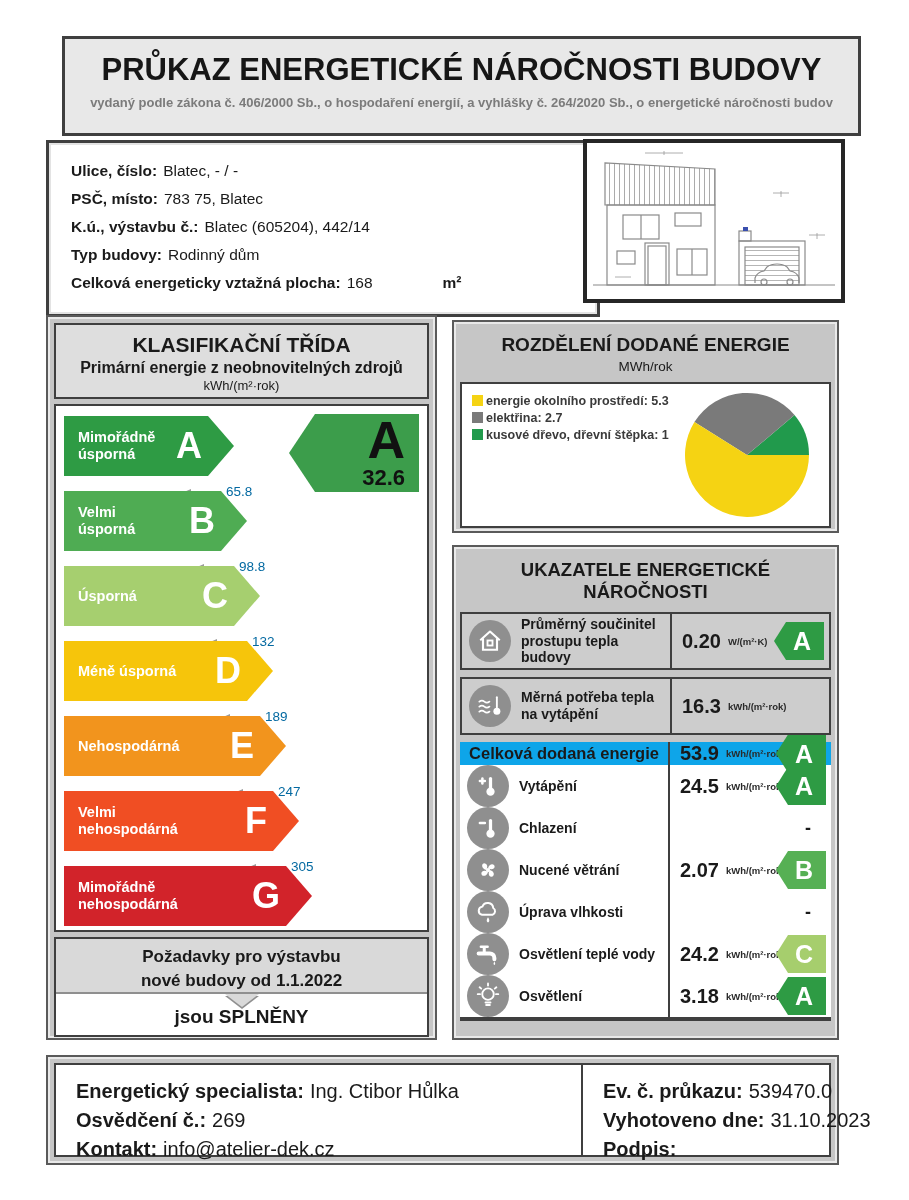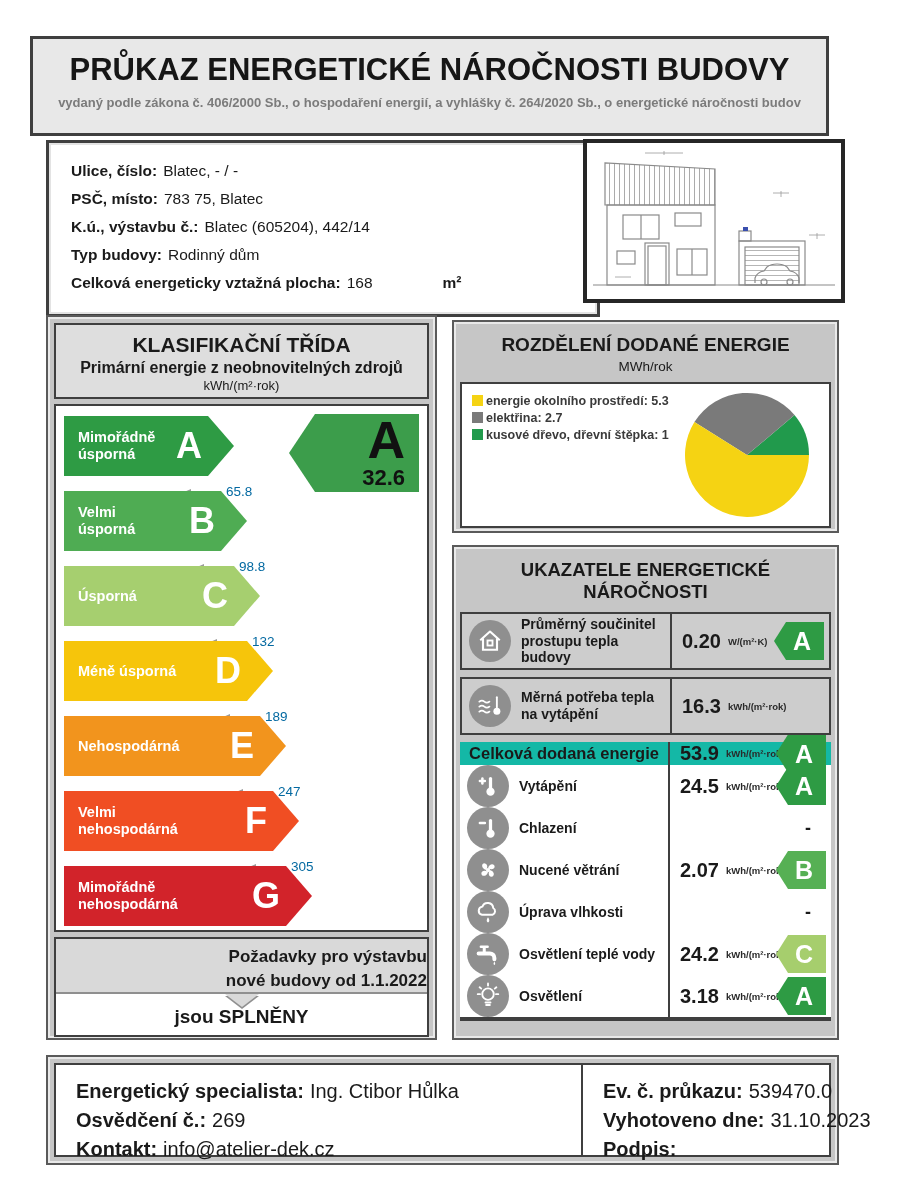--- a/index.html
+++ b/index.html
@@ -1,20 +1,20 @@
 <!DOCTYPE html>
 <html><head>
 <meta charset="utf-8">
 <style>
   html,body{margin:0;padding:0;background:#fff;}
   body{width:909px;height:1200px;position:relative;font-family:"Liberation Sans",sans-serif;color:#1a1a1a;}
   .abs{position:absolute;}
 
   
-  .header-box{left:30px;top:36px;width:793px;height:94px;background:#E8E8E8;border:3px solid #3F3F3F;text-align:center;}
+  .header-box{left:62px;top:36px;width:793px;height:94px;background:#E8E8E8;border:3px solid #3F3F3F;text-align:center;}
   .header-title{margin-top:13px;font-size:31px;font-weight:bold;letter-spacing:0px;color:#161616;}
   .header-sub{margin-top:7px;font-size:13px;font-weight:bold;color:#7B7B7B;}
 
   
   .addr-box{left:46px;top:140px;width:526px;height:157px;background:#fff;border:3px solid #3F3F3F;box-shadow:inset 0 0 0 2px #E3E3E3;padding:14px 0 0 22px;box-sizing:content-box;}
   .b-row{height:28px;line-height:28px;font-size:15.5px;white-space:nowrap;}
   .b-label{font-weight:bold;}
   .b-value{margin-left:6px;}
   .b-unit{margin-left:70px;font-weight:bold;}
 
@@ -34,42 +34,42 @@
   .class-arrow{position:relative;height:60px;color:#fff;}
   .class-label{position:absolute;left:14px;top:50%;transform:translateY(-50%);font-size:14.5px;font-weight:bold;white-space:pre-line;line-height:1.15;}
   .class-letter{position:absolute;right:32px;top:50%;transform:translateY(-50%);font-size:36px;font-weight:bold;}
   .threshold{position:absolute;top:100%;margin-top:8px;white-space:nowrap;color:#0369a1;font-size:13.5px;}
   .th-line{display:inline-block;width:36px;height:0;border-top:1.5px solid #9B9B9B;vertical-align:middle;position:relative;margin-right:8px;}
   .th-line::before{content:"";position:absolute;left:-1px;top:-4px;border:3.5px solid transparent;border-right:7px solid #9B9B9B;}
   .big-indicator{position:absolute;top:8px;right:8px;width:130px;height:78px;clip-path:polygon(20% 0,100% 0,100% 100%,20% 100%,0 50%);text-align:right;color:#111;}
   .big-letter{font-size:52px;font-weight:bold;line-height:0.95;margin:2px 14px 0 0;}
   .big-value{font-size:22px;font-weight:bold;margin:0 14px 0 0;}
   .req-box{border:2px solid #3F3F3F;margin-top:5px;height:100px;background:#fff;box-sizing:border-box;}
-  .req-gray{background:#D9D9D9;height:55px;border-bottom:2px solid #8F8F8F;position:relative;text-align:right;font-size:17px;font-weight:bold;white-space:pre-line;line-height:1.4;padding-top:6px;box-sizing:border-box;}
+  .req-gray{background:#D9D9D9;height:55px;border-bottom:2px solid #8F8F8F;position:relative;text-align:center;font-size:17px;font-weight:bold;white-space:pre-line;line-height:1.4;padding-top:6px;box-sizing:border-box;}
   .req-notch{position:absolute;left:50%;bottom:-13px;transform:translateX(-50%);width:0;height:0;border-left:17px solid transparent;border-right:17px solid transparent;border-top:13px solid #D9D9D9;filter:drop-shadow(0 2px 0 #8F8F8F);}
   .req-result{text-align:center;font-size:19px;font-weight:bold;margin-top:12px;}
 
   
   .pie-panel{left:452px;top:320px;width:387px;height:213px;}
   .pie-head{text-align:center;}
   .pie-title{font-size:19px;font-weight:bold;margin-top:6px;}
   .pie-unit{font-size:13.5px;margin-top:3px;}
   .pie-content{border:2px solid #3F3F3F;background:#fff;margin-top:8px;height:142px;position:relative;}
   .legend{position:absolute;left:10px;top:10px;}
   .legend-item{font-size:12.5px;font-weight:bold;color:#3A3A3A;margin-bottom:3px;white-space:nowrap;}
   .legend-swatch{display:inline-block;width:11px;height:11px;margin-right:3px;vertical-align:-1px;}
   .pie-svg{position:absolute;right:16px;top:5px;}
 
   
   .ind-panel{left:452px;top:545px;width:387px;height:495px;}
   .ind-title{text-align:center;font-size:18.5px;font-weight:bold;margin:6px 0 9px 0;}
   .ind-row{display:flex;align-items:stretch;background:#fff;}
   .row-box{border:2px solid #3F3F3F;height:54px;margin-bottom:7px;background:#CDCDCD;}
   .ind-table{border:2px solid #3F3F3F;}
-  .ind-row.gray{background:#14b8a6;}
+  .ind-row.gray{background:#0ea5e9;}
   .ind-label-cell{flex:0 0 210px;display:flex;align-items:center;border-right:2px solid #3F3F3F;box-sizing:border-box;}
   .ind-icon{width:42px;height:42px;border-radius:50%;background:#8F8F8F;flex:0 0 42px;margin:0 10px 0 7px;display:flex;align-items:center;justify-content:center;}
   .ind-icon svg{width:30px;height:30px;}
   .ind-label{font-size:14px;font-weight:bold;line-height:1.2;}
   .ind-row.center-label .ind-label{font-size:16.5px;margin:0 auto;}
   .ind-value-cell{flex:1;display:flex;align-items:center;position:relative;}
   .ind-value{font-size:20px;font-weight:bold;margin-left:10px;}
   .ind-unit{font-size:9.5px;font-weight:bold;color:#2A2A2A;margin-left:7px;}
   .ind-dash{position:absolute;right:20px;font-size:18px;font-weight:bold;}
   .ind-badge{position:absolute;right:5px;width:50px;height:38px;clip-path:polygon(24% 0,100% 0,100% 100%,24% 100%,0 50%);color:#fff;text-align:center;font-size:25px;font-weight:bold;line-height:38px;padding-left:6px;box-sizing:border-box;}

